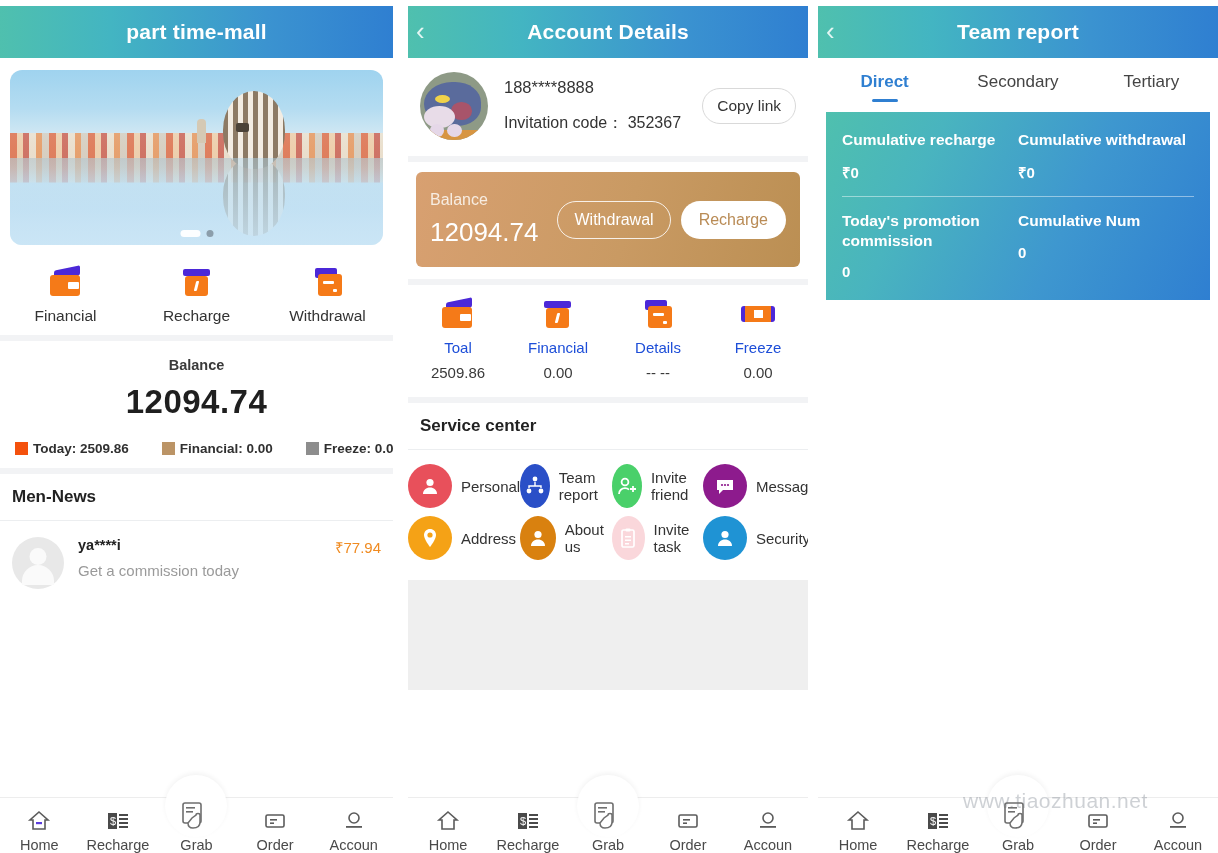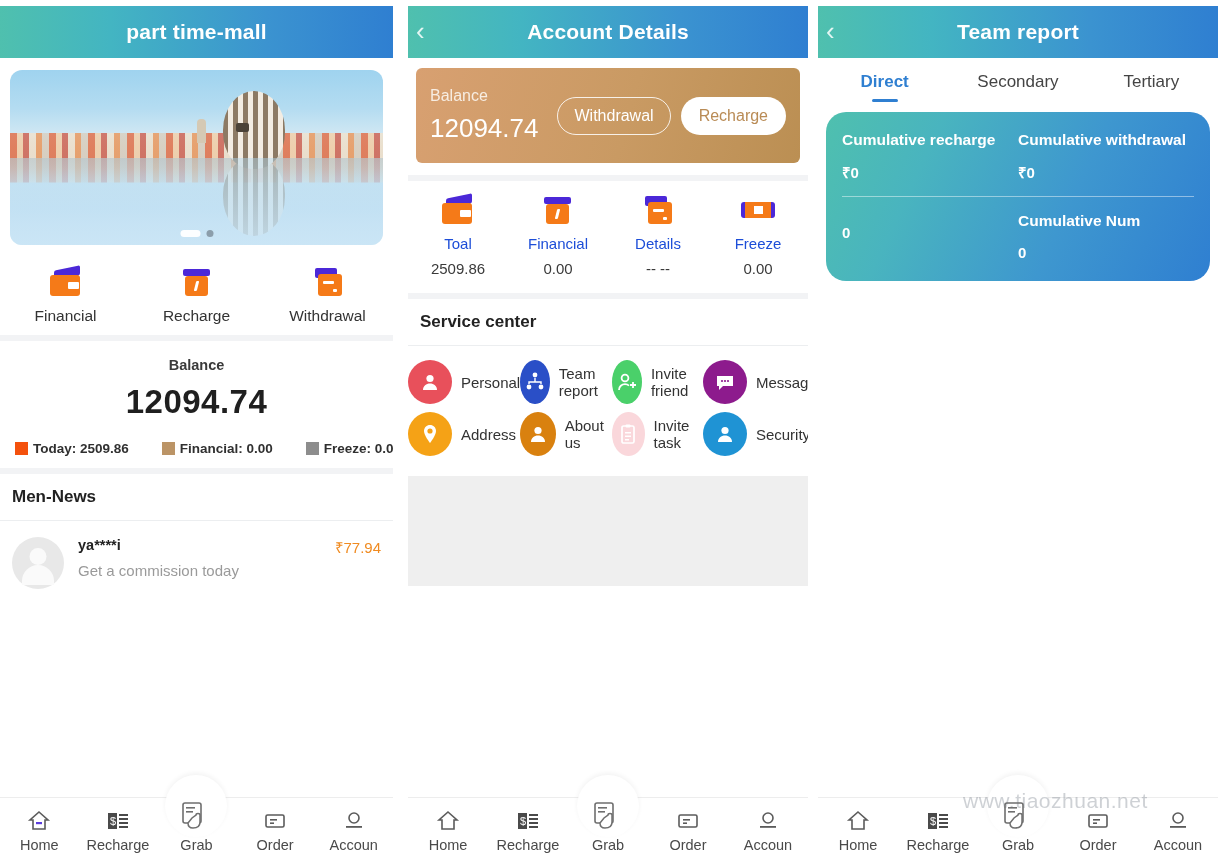--- a/index.html
+++ b/index.html
@@ -349,21 +349,21 @@
   .tr-tab.active { color: #2f7fd1; font-weight: bold; }
   .tr-tab.active::after {
     content: "";
     position: absolute; bottom: 4px; left: 50%;
     transform: translateX(-50%);
     width: 26px; height: 3px; border-radius: 2px;
     background: #2f7fd1;
   }
   .tr-card {
     margin: 6px 8px 0 8px;
-    border-radius: 20px;
+    border-radius: 0;
     background: linear-gradient(115deg, #4fc0ae 0%, #49b4bf 26%, #3e97cf 62%, #2f7fd1 100%);
     padding: 18px 16px 20px 16px;
     color: #ffffff;
   }
   .tr-row { display: flex; }
   .tr-cell { flex: 1; }
   .tr-cell-title { font-size: 15.5px; font-weight: bold; line-height: 1.25; }
   .tr-cell-val   { font-size: 15px; font-weight: bold; margin-top: 13px; }
   .tr-divider { height: 1px; background: rgba(255,255,255,.45); margin: 14px 0 14px 0; }
 
@@ -518,20 +518,39 @@
     </div>
   </div>
 
   <div class="panel" id="panel-account">
 
     <div class="topbar">
       <div class="back-chevron">‹</div>
       <div class="topbar-title">Account Details</div>
     </div>
 
+    <div class="acct-profile">
+      <div class="cat-avatar">
+        <div class="floor"></div>
+        <div class="head"></div>
+        <div class="eye"></div>
+        <div class="cheek"></div>
+        <div class="muzzle"></div>
+        <div class="paw1"></div>
+        <div class="paw2"></div>
+      </div>
+      <div class="acct-info">
+        <div class="acct-phone">188****8888</div>
+        <div class="acct-code">
+          <span>Invitation code：</span>
+          <span>352367</span>
+        </div>
+      </div>
+      <button class="copy-link">Copy link</button>
+    </div>
 
     <div class="balance-card">
       <div class="bc-left">
         <div class="bc-cap">Balance</div>
         <div class="bc-amt">12094.74</div>
       </div>
       <div class="bc-btns">
         <button class="btn-outline">Withdrawal</button>
         <button class="btn-solid">Recharge</button>
       </div>
@@ -740,20 +759,21 @@
           <div class="tr-cell-val">₹0</div>
         </div>
         <div class="tr-cell">
           <div class="tr-cell-title">Cumulative withdrawal</div>
           <div class="tr-cell-val">₹0</div>
         </div>
       </div>
       <div class="tr-divider"></div>
       <div class="tr-row">
         <div class="tr-cell">
+          <div class="tr-cell-title">Today's promotion commission</div>
           <div class="tr-cell-val">0</div>
         </div>
         <div class="tr-cell">
           <div class="tr-cell-title">Cumulative Num</div>
           <div class="tr-cell-val">0</div>
         </div>
       </div>
     </div>
 
     <div class="tabbar">

